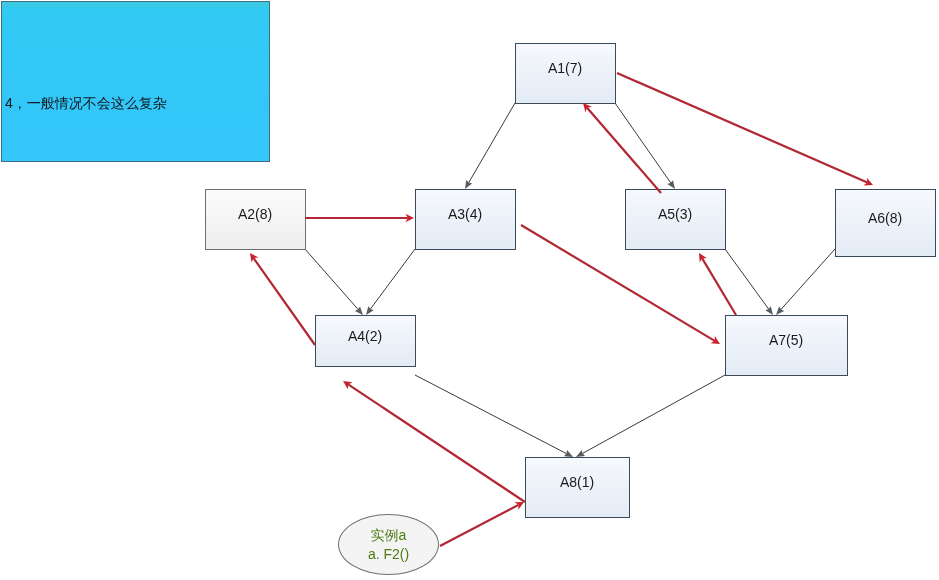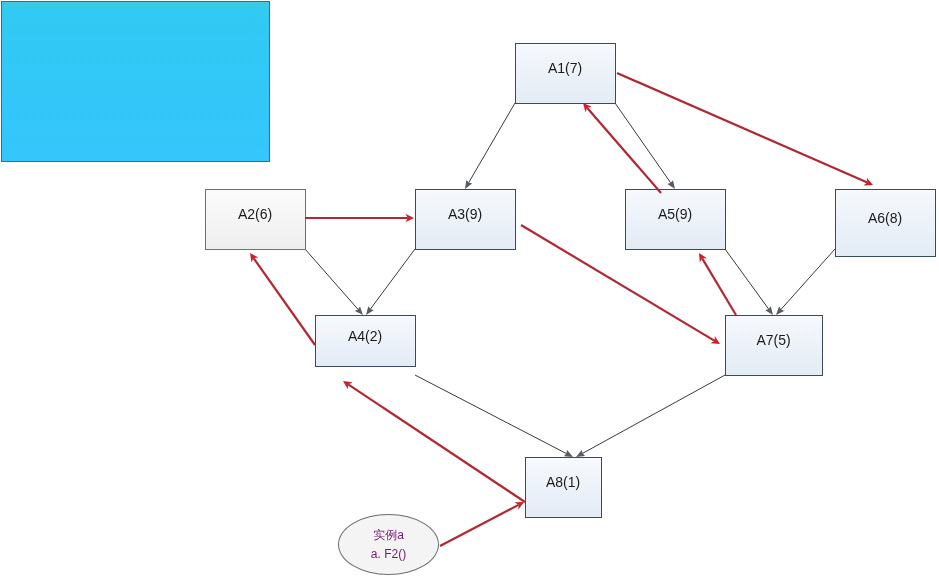--- a/index.html
+++ b/index.html
@@ -57,40 +57,41 @@
   .ellipse {
     position: absolute;
     box-sizing: border-box;
     border-radius: 50%;
     background: #f4f4f4;
     border: 1px solid #6f6f6f;
     display: flex;
     flex-direction: column;
     align-items: center;
     justify-content: center;
-    font-size: 12px;
-    color: #701a75;
+    font-size: 14px;
+    color: #4d7c0f;
     line-height: 19px;
     will-change: transform;
   }
   svg.edges {
     position: absolute;
     left: 0;
     top: 0;
     width: 939px;
     height: 580px;
     overflow: visible;
   }
 </style>
 </head>
 <body>
 
 <div id="canvas">
 
   <div class="note-panel" id="note-panel" style="left: 1px; top: 1px; width: 269px; height: 161px;">
+    <div class="note-line" style="top: 92.8px;">4，一般情况不会这么复杂</div>
   </div>
 
   <svg class="edges" id="edges" viewBox="0 0 939 580">
       <g>
         <line x1="515" y1="103" x2="468.79981065775144" y2="182.4643256686675" stroke="#3a3a3a" stroke-width="1"></line>
         <polygon points="465.00,189.00 466.28,180.03 468.80,182.46 472.16,183.45" fill="#565c64"></polygon>
       </g>
       <g>
         <line x1="615" y1="103" x2="670.6743071340579" y2="182.79984022548305" stroke="#3a3a3a" stroke-width="1"></line>
         <polygon points="675.00,189.00 667.41,184.06 670.67,182.80 672.98,180.17" fill="#565c64"></polygon>
@@ -116,27 +117,27 @@
         <polygon points="573.00,457.00 563.98,456.15 566.29,453.52 567.11,450.11" fill="#565c64"></polygon>
       </g>
       <g>
         <line x1="725" y1="375" x2="582.6232535372872" y2="453.3549879861909" stroke="#3a3a3a" stroke-width="1"></line>
         <polygon points="576.00,457.00 581.72,449.97 582.62,453.35 585.00,455.93" fill="#565c64"></polygon>
       </g>
     </svg>
 
   <div id="nodes-layer">
     <div class="node blue" style="left: 515px; top: 43px; width: 101px; height: 61px;">A1(7)</div>
-    <div class="node gray" style="left: 205px; top: 189px; width: 101px; height: 61px;">A2(6)</div>
-    <div class="node blue" style="left: 415px; top: 189px; width: 101px; height: 61px;">A3(9)</div>
-    <div class="node blue" style="left: 625px; top: 189px; width: 101px; height: 61px;">A5(9)</div>
+    <div class="node gray" style="left: 205px; top: 189px; width: 101px; height: 61px;">A2(8)</div>
+    <div class="node blue" style="left: 415px; top: 189px; width: 101px; height: 61px;">A3(4)</div>
+    <div class="node blue" style="left: 625px; top: 189px; width: 101px; height: 61px;">A5(3)</div>
     <div class="node blue" style="left: 835px; top: 189px; width: 101px; height: 68px;">A6(8)</div>
     <div class="node blue" style="left: 315px; top: 315px; width: 101px; height: 52px;">A4(2)</div>
-    <div class="node blue" style="left: 725px; top: 315px; width: 98px; height: 61px;">A7(5)</div>
-    <div class="node blue" style="left: 525px; top: 457px; width: 77px; height: 61px;">A8(1)</div>
+    <div class="node blue" style="left: 725px; top: 315px; width: 123px; height: 61px;">A7(5)</div>
+    <div class="node blue" style="left: 525px; top: 457px; width: 105px; height: 61px;">A8(1)</div>
 
     <div class="ellipse" id="instance-ellipse" style="left: 338px; top: 514px; width: 101px; height: 61px;">
       <div>实例a</div>
       <div>a. F2()</div>
     </div>
   </div>
 
   <svg class="edges" id="call-edges" viewBox="0 0 939 580">
       <g>
         <line x1="305" y1="218" x2="407.808" y2="218" stroke="#b12733" stroke-width="2.2"></line>

